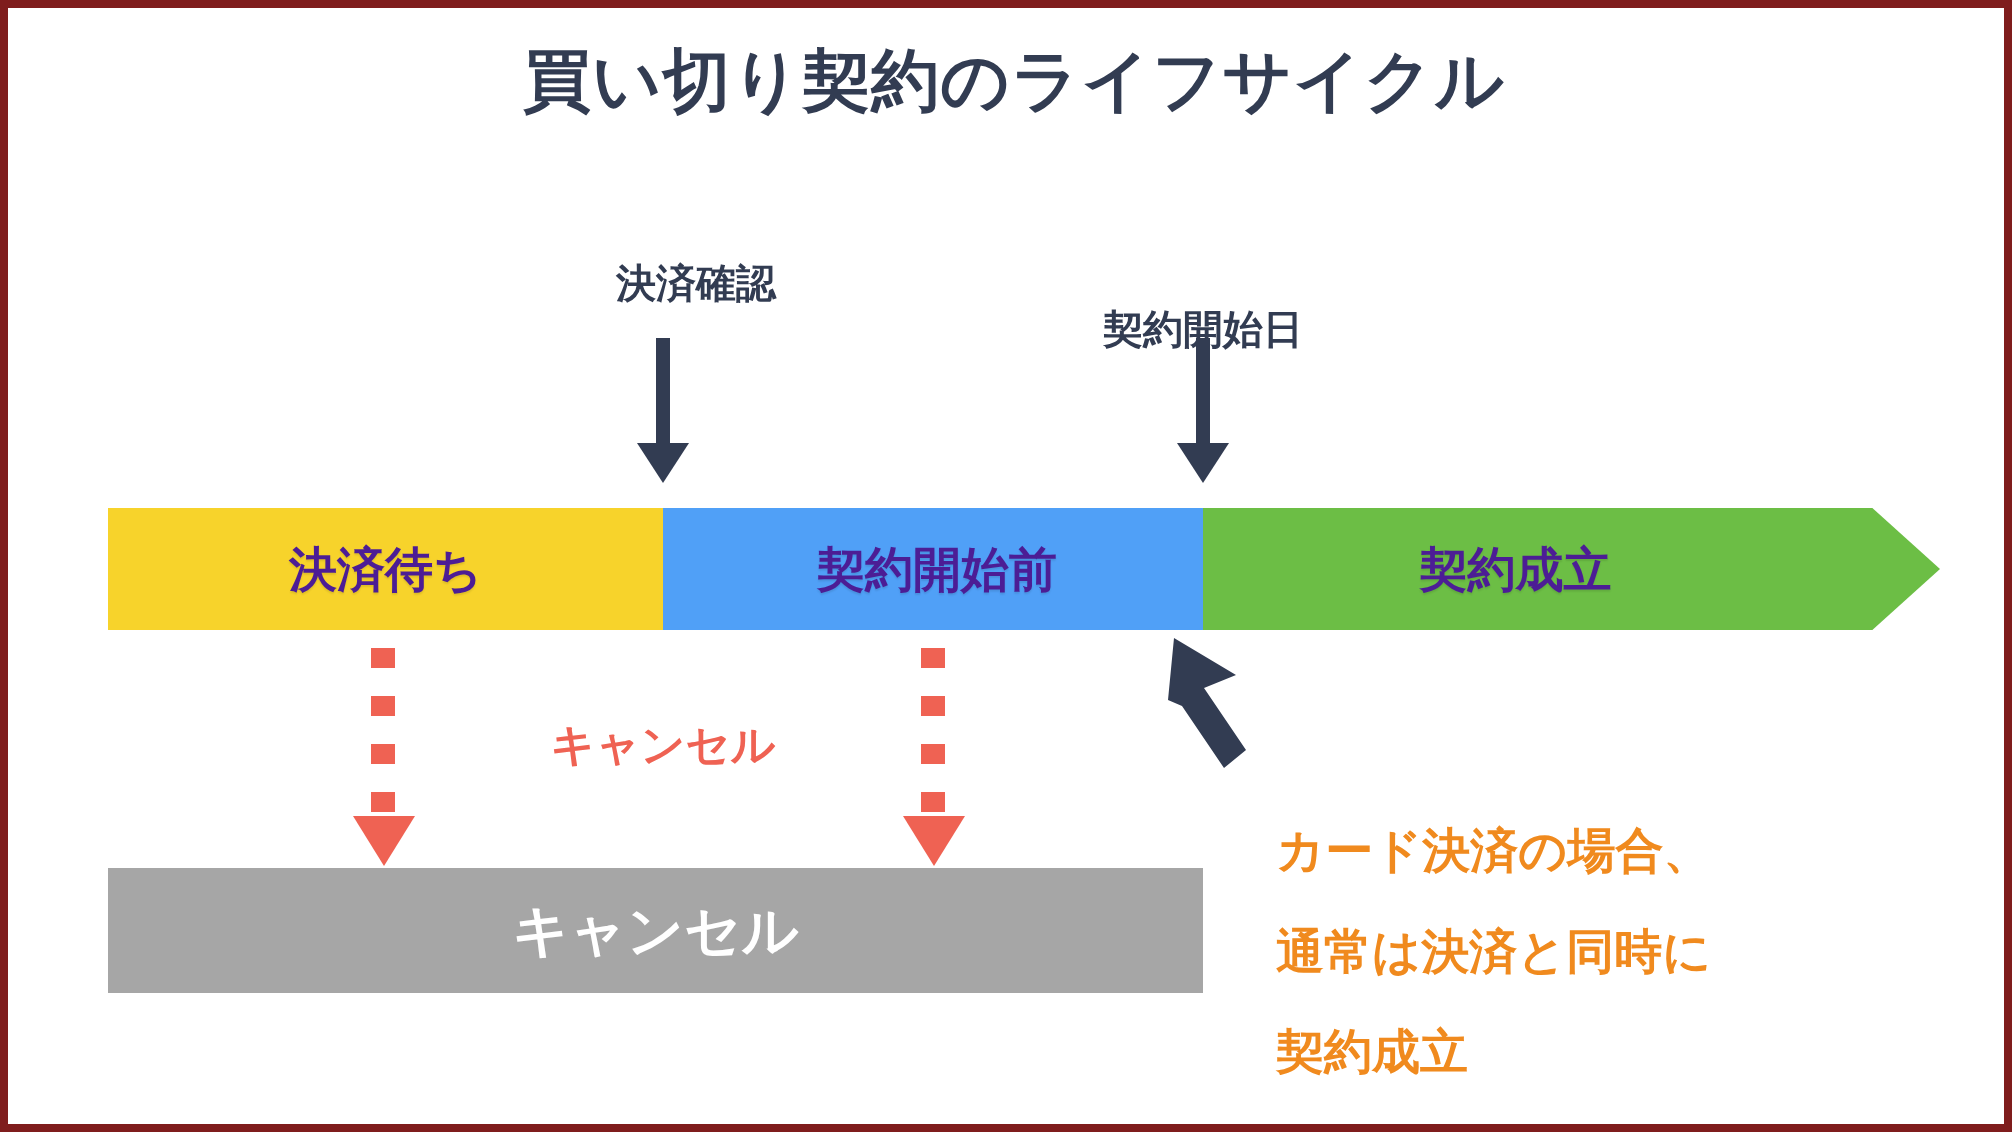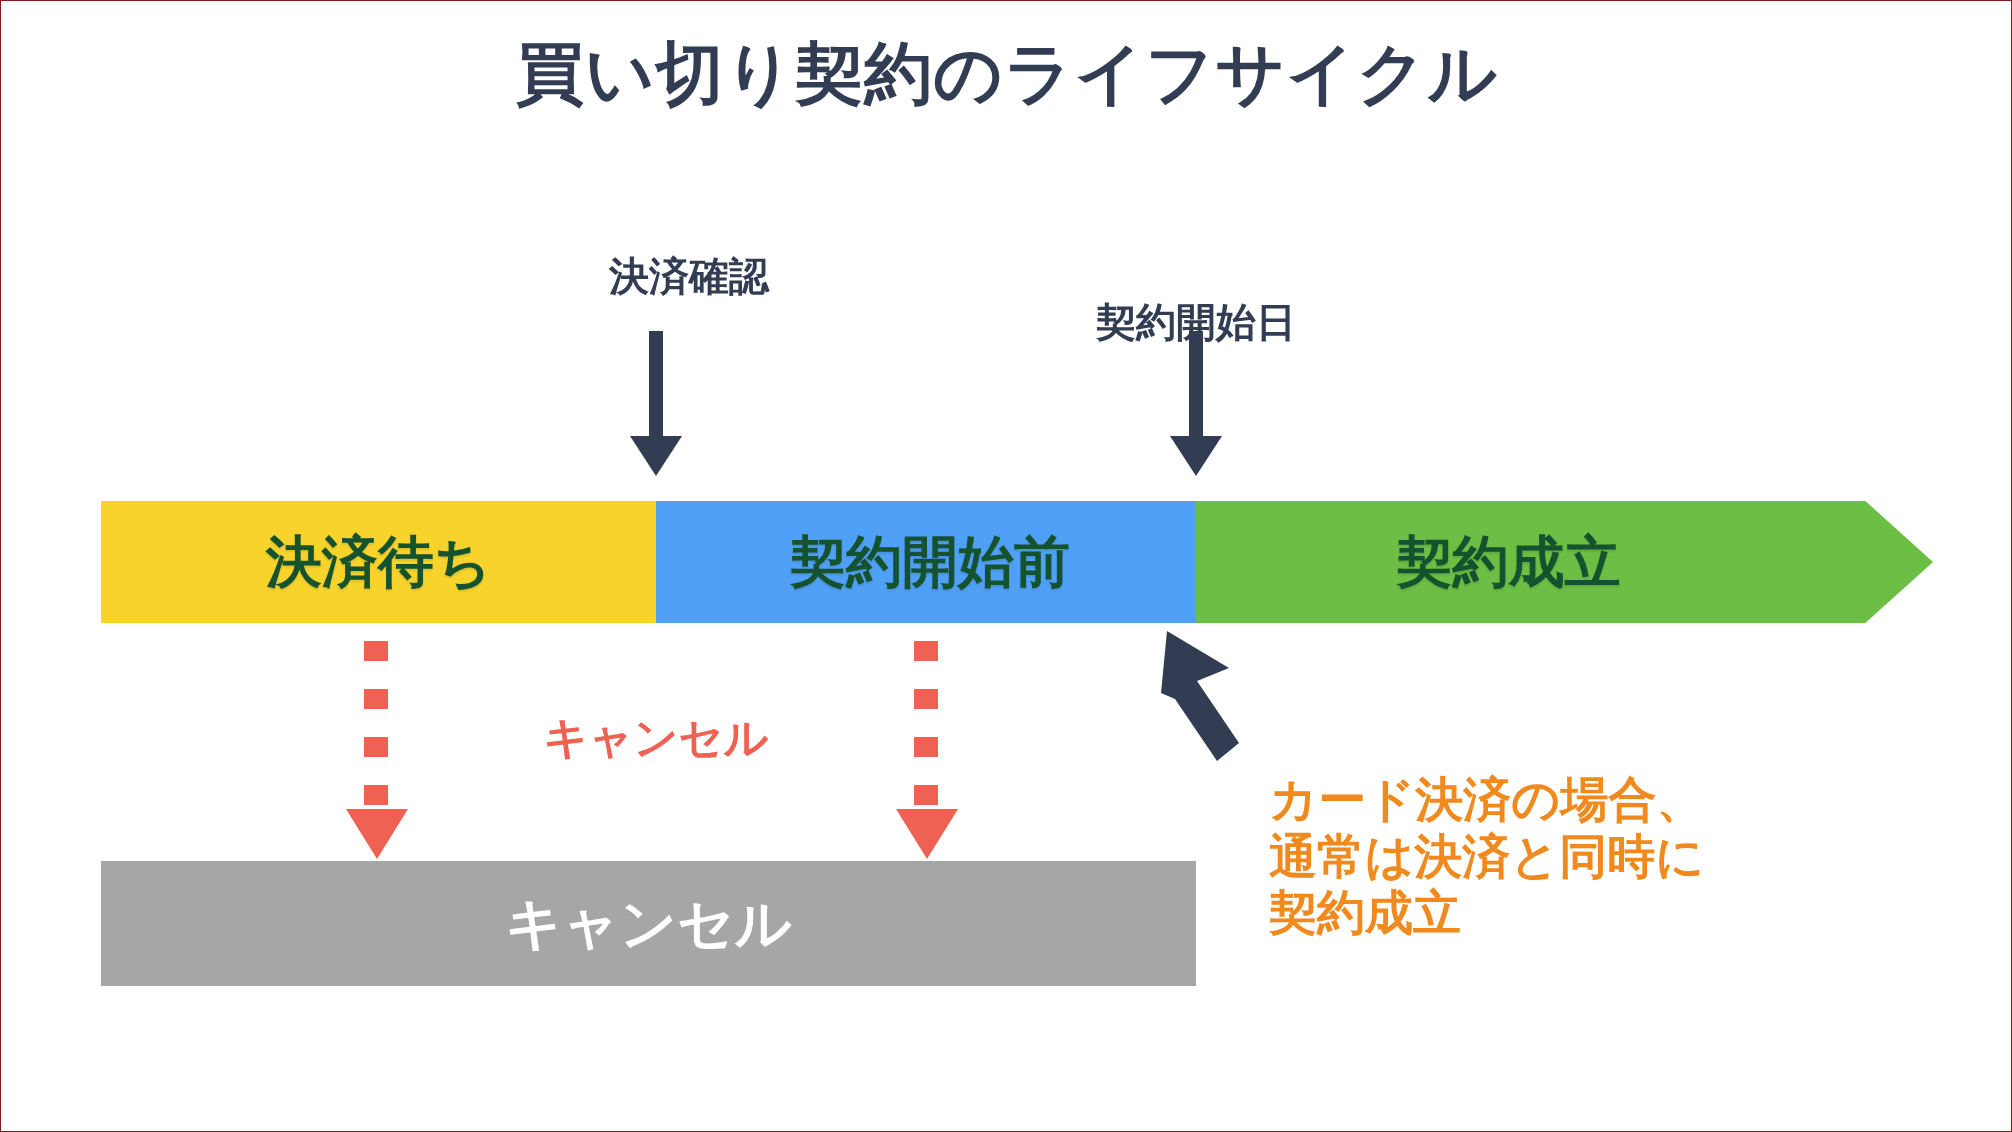--- a/index.html
+++ b/index.html
@@ -11,21 +11,21 @@
   body {
     font-family: "DejaVu Sans", "Liberation Sans", sans-serif;
   }
   #canvas {
     position: relative;
     width: 2012px;
     height: 1132px;
     background: #ffffff;
     overflow: hidden;
     box-sizing: border-box;
-    border: 1px solid #7f1d1d;
+    border: 8px solid #7f1d1d;
   }
 
   
   .title {
     position: absolute;
     top: 34px;
     left: 0;
     width: 2012px;
     text-align: center;
     font-size: 68px;
@@ -80,23 +80,23 @@
     top: 500px;
     width: 1832px;
     height: 122px;
   }
   #timeline svg { display: block; }
   .segment-label {
     position: absolute;
     top: 500px;
     height: 122px;
     line-height: 122px;
-    font-size: 56px;
-    font-weight: 700;
-    color: #14532d;
+    font-size: 48px;
+    font-weight: 700;
+    color: #4c1d95;
     text-align: center;
     white-space: nowrap;
     text-shadow: 0 2px 2px rgba(0,0,0,0.10);
   }
   #segment-label-0 { left: 100px;  width: 555px; }
   #segment-label-1 { left: 655px;  width: 548px; }
   #segment-label-2 { left: 1195px; width: 625px; }
 
   
   .cancel-arrow {
@@ -175,21 +175,21 @@
   #note-text {
     position: absolute;
     left: 1268px;
     top: 770px;
     font-size: 48px;
     font-weight: 700;
     color: #f08a1e;
     line-height: 1.18;
     white-space: nowrap;
   }
-  #note-text div { white-space: nowrap; }
+  #note-text div { white-space: nowrap; margin-top: 44px; }
 </style>
 </head>
 <body>
 
 <div id="canvas">
 
   <div class="title">買い切り契約のライフサイクル</div>
 
   <div class="event-label" id="event-label-0">決済確認</div>
 

